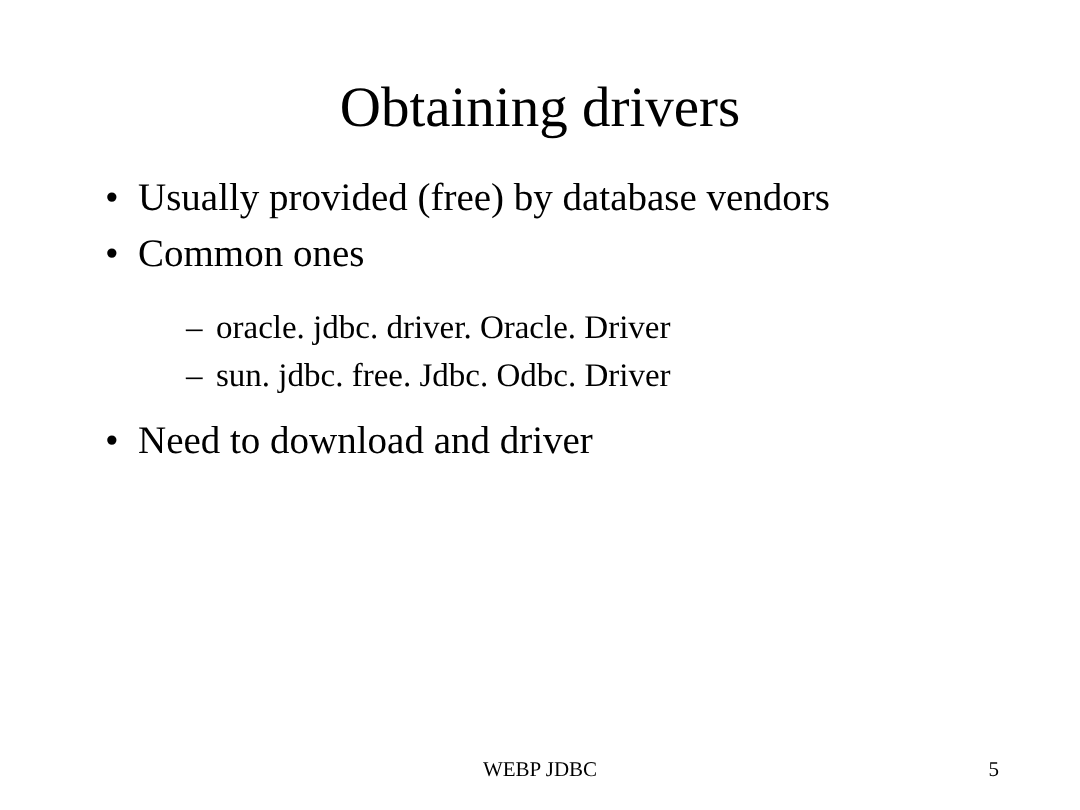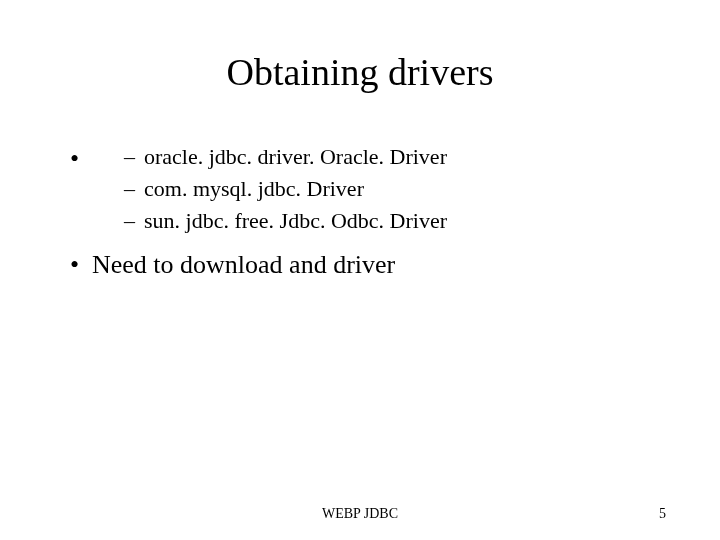--- a/index.html
+++ b/index.html
@@ -10,21 +10,21 @@
       font-family: "Times New Roman", Times, serif;
       color: #000;
       position: relative;
       padding: 40px 50px 0 50px;
     }
     .title {
       text-align: center;
       font-size: 38px;
       font-weight: normal;
       margin-top: 10px;
-      margin-bottom: 47px;
+      margin-bottom: 20px;
     }
     ul.top {
       list-style: none;
       padding-left: 20px;
     }
     ul.top > li {
       font-size: 26px;
       line-height: 1.35;
       position: relative;
       padding-left: 22px;
@@ -32,21 +32,21 @@
     }
     ul.top > li::before {
       content: "•";
       position: absolute;
       left: 0;
       top: 0;
     }
     ul.sub {
       list-style: none;
       padding-left: 32px;
-      margin-top: 6px;
+      margin-top: 16px;
       margin-bottom: 10px;
     }
     ul.sub > li {
       font-size: 22px;
       line-height: 1.45;
       position: relative;
       padding-left: 20px;
     }
     ul.sub > li::before {
       content: "–";
@@ -71,23 +71,26 @@
       right: 54px;
     }
   </style>
 </head>
 <body>
 
 <h1 class="title">Obtaining drivers</h1>
 
 <ul class="top">
   <li>
+    <span>Usually provided (free) by database vendors</span>
+  </li>
+  <li>
+    <span>Common ones</span>
     <ul class="sub">
       <li>oracle. jdbc. driver. Oracle. Driver</li>
-      <li>com. mysql. jdbc. Driver</li>
       <li>sun. jdbc. free. Jdbc. Odbc. Driver</li>
     </ul>
   </li>
   <li>
     <span>Need to download and driver</span>
   </li>
 </ul>
 
 <div class="footer">
   <span class="footer-center">WEBP JDBC</span>

